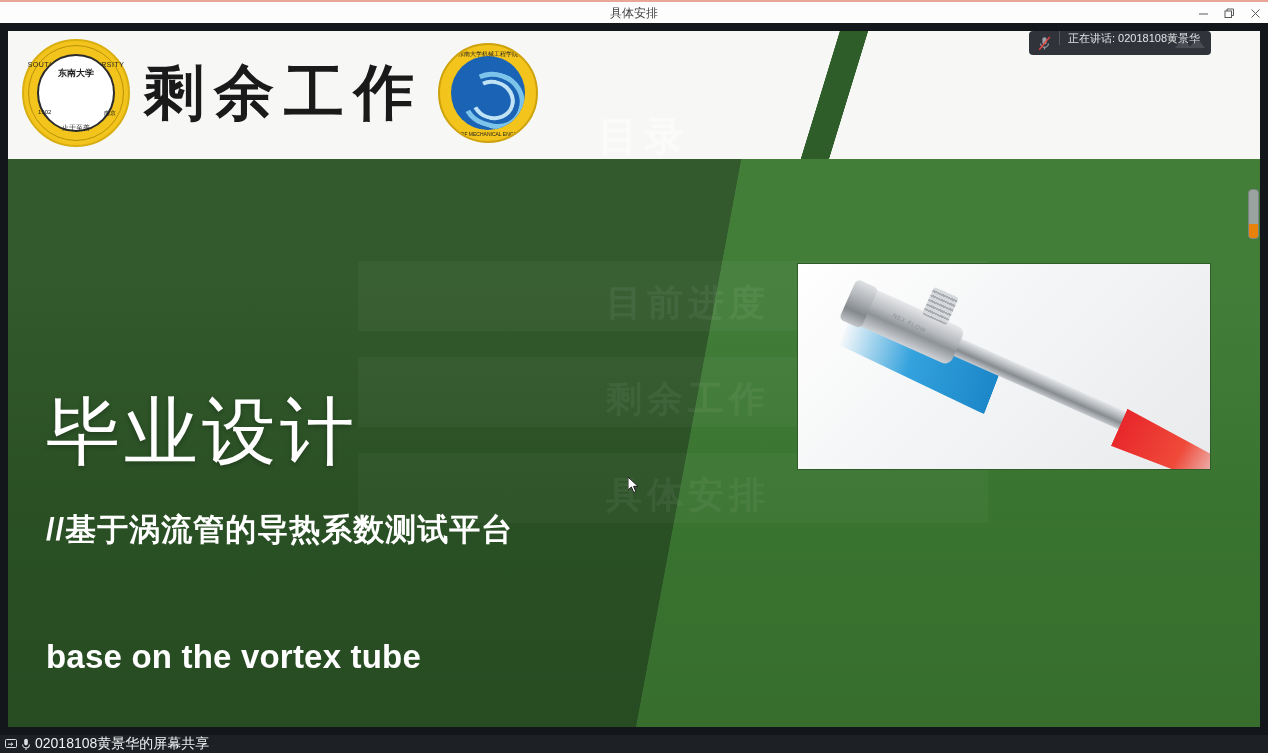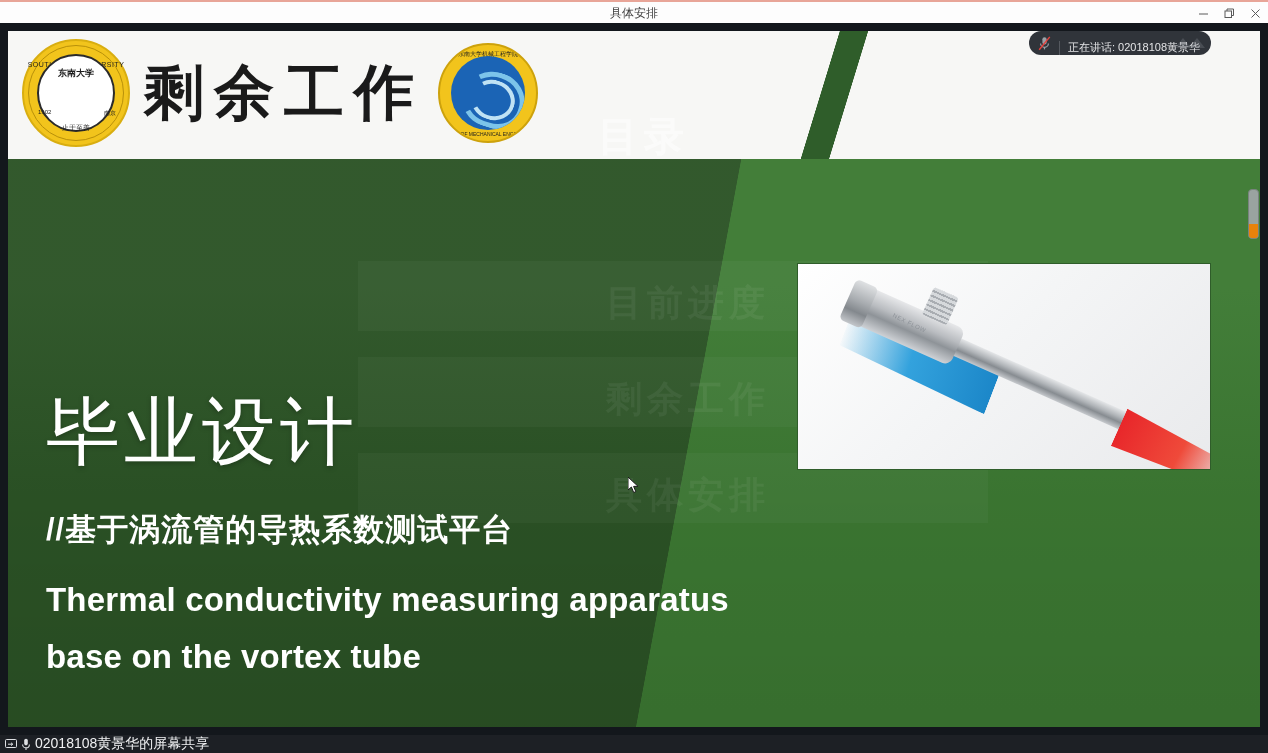--- a/index.html
+++ b/index.html
@@ -112,21 +112,21 @@
       background:linear-gradient(265deg,#1b86c8 0%,#33a2dd 55%,rgba(160,215,240,0) 100%);
       clip-path:polygon(0 18%,100% 0,100% 100%,0 78%);}
   .ph-red{position:absolute;left:288px;top:4px;width:120px;height:46px;
       background:linear-gradient(95deg,#e8262a 0%,#ef4a3a 55%,rgba(250,180,150,0) 100%);
       clip-path:polygon(0 6%,100% 26%,100% 80%,0 94%);}
   .ph-brand{position:absolute;left:36px;top:14px;font-size:6px;color:#8d9298;letter-spacing:.6px;
       transform:rotate(2deg);}
 
   
   .speaker{position:absolute;left:1029px;top:31px;width:182px;height:24px;background:#30343a;
-      display:flex;align-items:flex-end;border-radius:12px;}
+      display:flex;align-items:flex-start;border-radius:4px;}
   .spk-mic{width:30px;height:24px;display:flex;align-items:center;justify-content:center;}
   .spk-div{width:1px;height:14px;background:#55595f;}
   .spk-txt{flex:1;padding-left:8px;font-size:11px;color:#e3e4e6;white-space:nowrap;overflow:hidden;}
   .spk-grip{position:absolute;right:0;top:0;width:42px;height:24px;opacity:.5;}
 
   
   .meter{position:absolute;left:1248px;top:166px;width:9px;height:48px;background:#9aa3a0;
       border-radius:4px;overflow:hidden;border:1px solid #79837f;}
   .meter-fill{position:absolute;left:0;bottom:0;width:100%;height:30%;background:#e8820c;}
 
@@ -226,21 +226,20 @@
             <div class="ph-barrel"></div>
             <div class="ph-collar"></div>
             <div class="ph-port"></div>
             <div class="ph-red"></div>
             <div class="ph-brand">NEX FLOW</div>
           </div>
         </div>
 
         <div class="h1">毕业设计</div>
         <div class="h2">//基于涡流管的导热系数测试平台</div>
-        <div class="h3">Thermal conductivity measuring apparatus</div>
         <div class="h3" style="top:469px;">base on the vortex tube</div>
 
       </div>
     </div>
 
     <div class="meter">
       <div class="meter-fill" style="height: 30%; background: rgb(232, 130, 12);"></div>
     </div>
 
     <div class="cursor">

